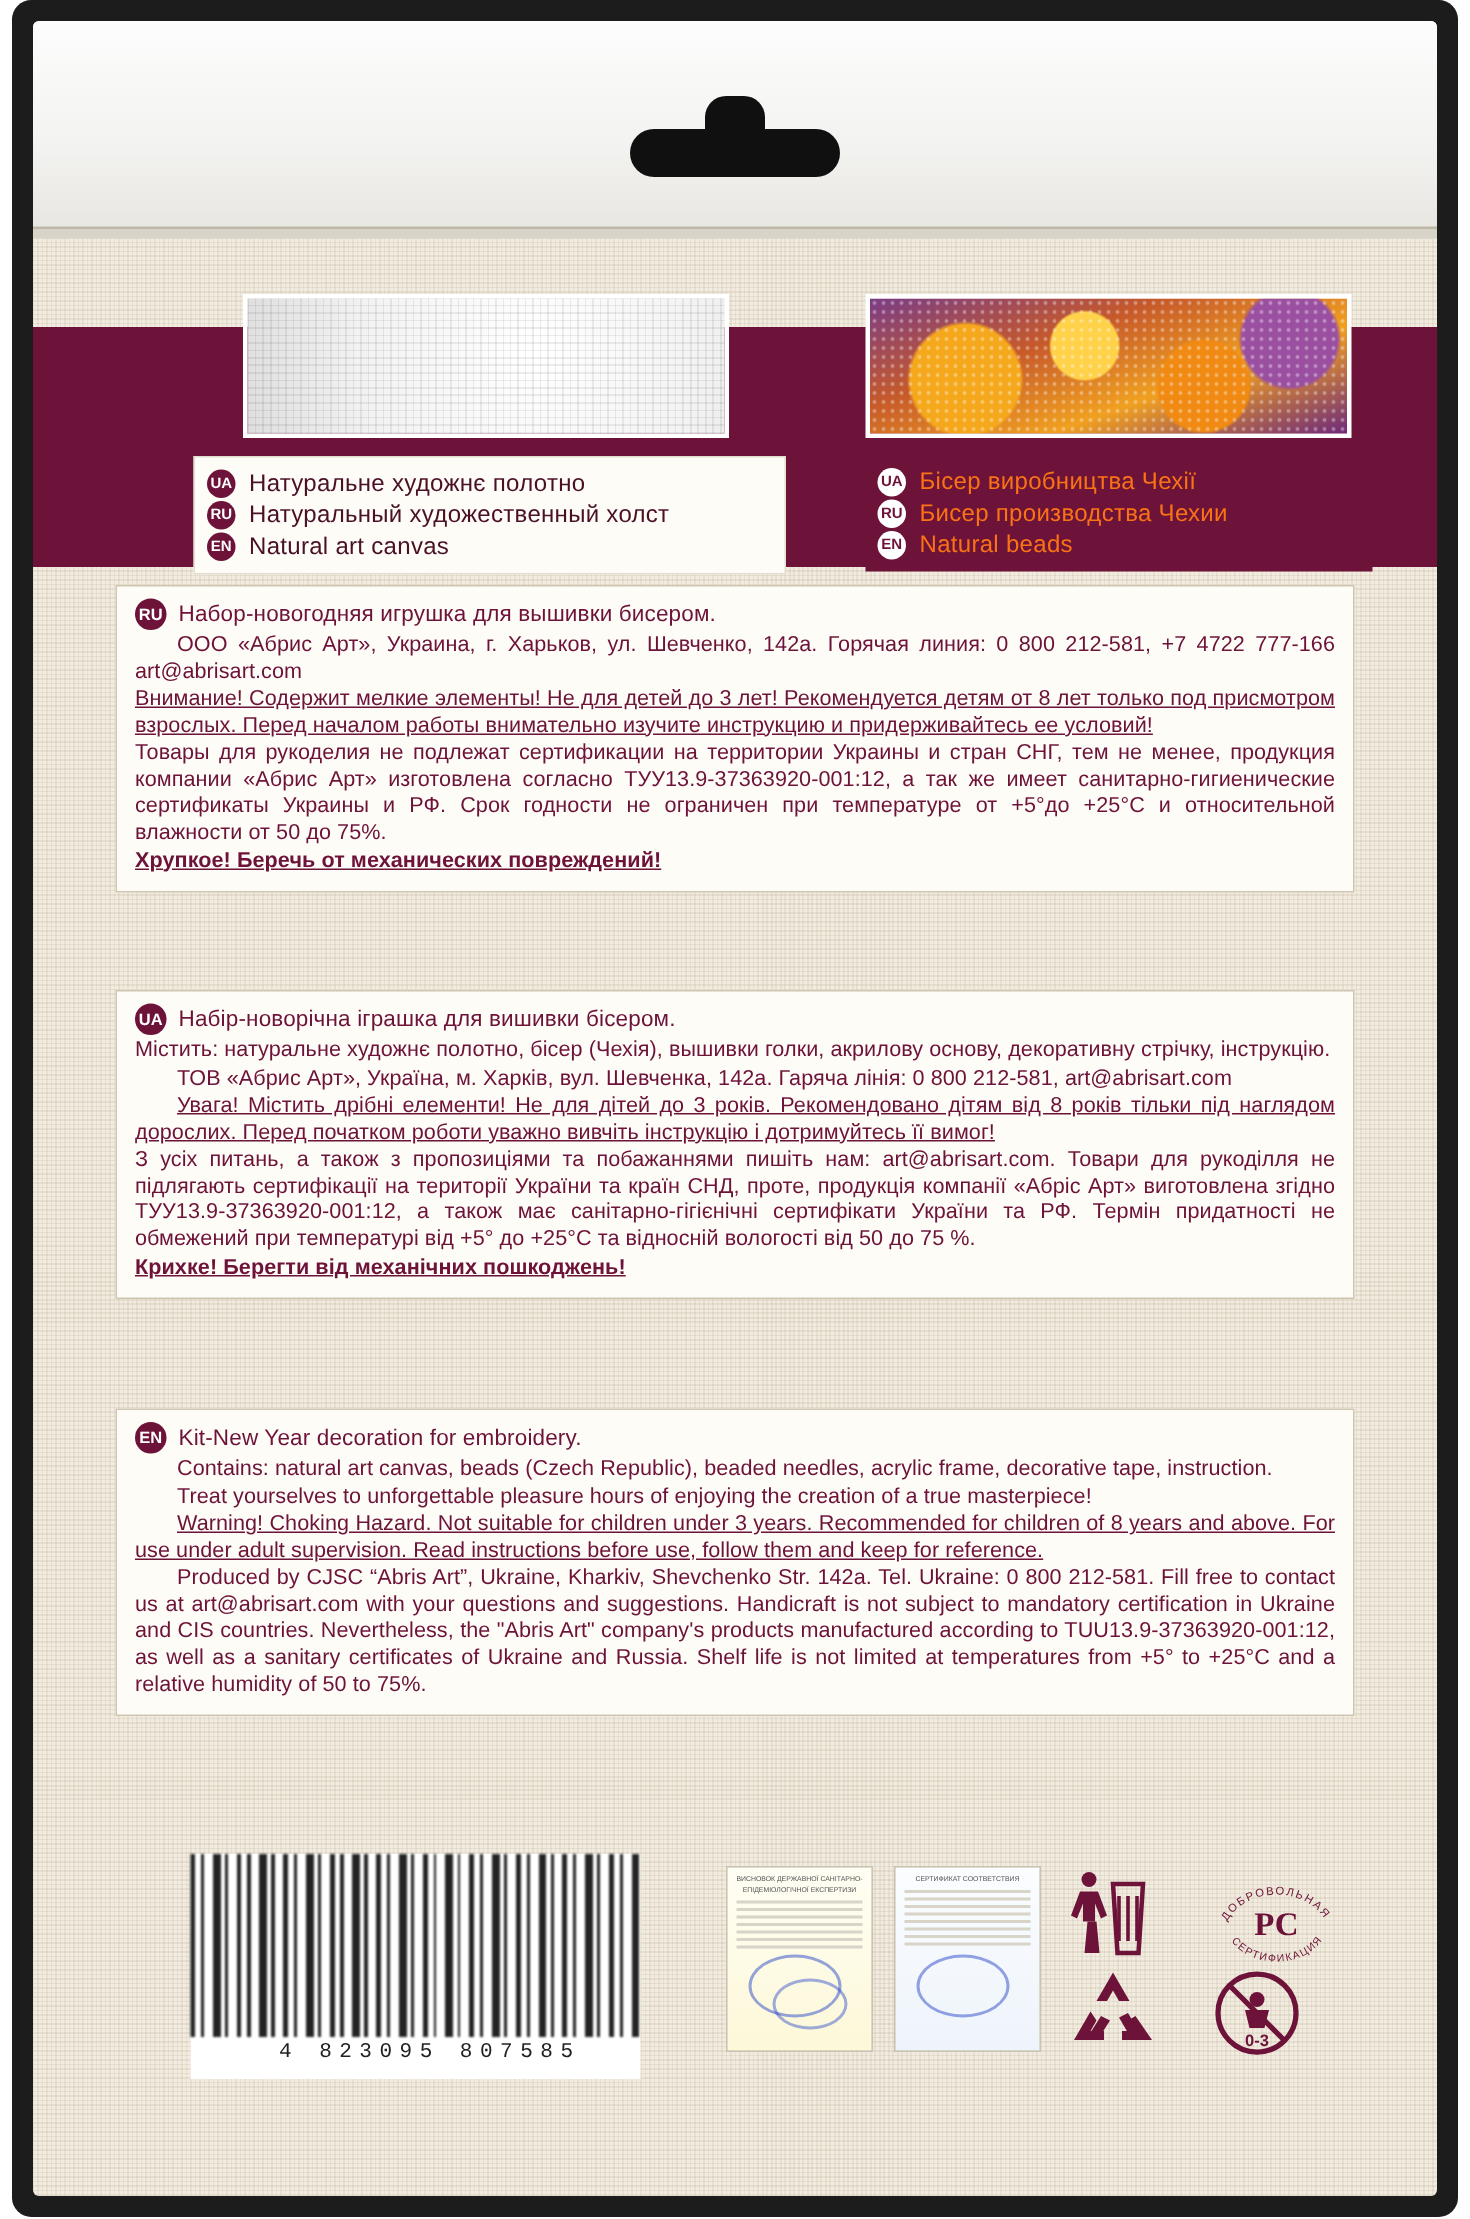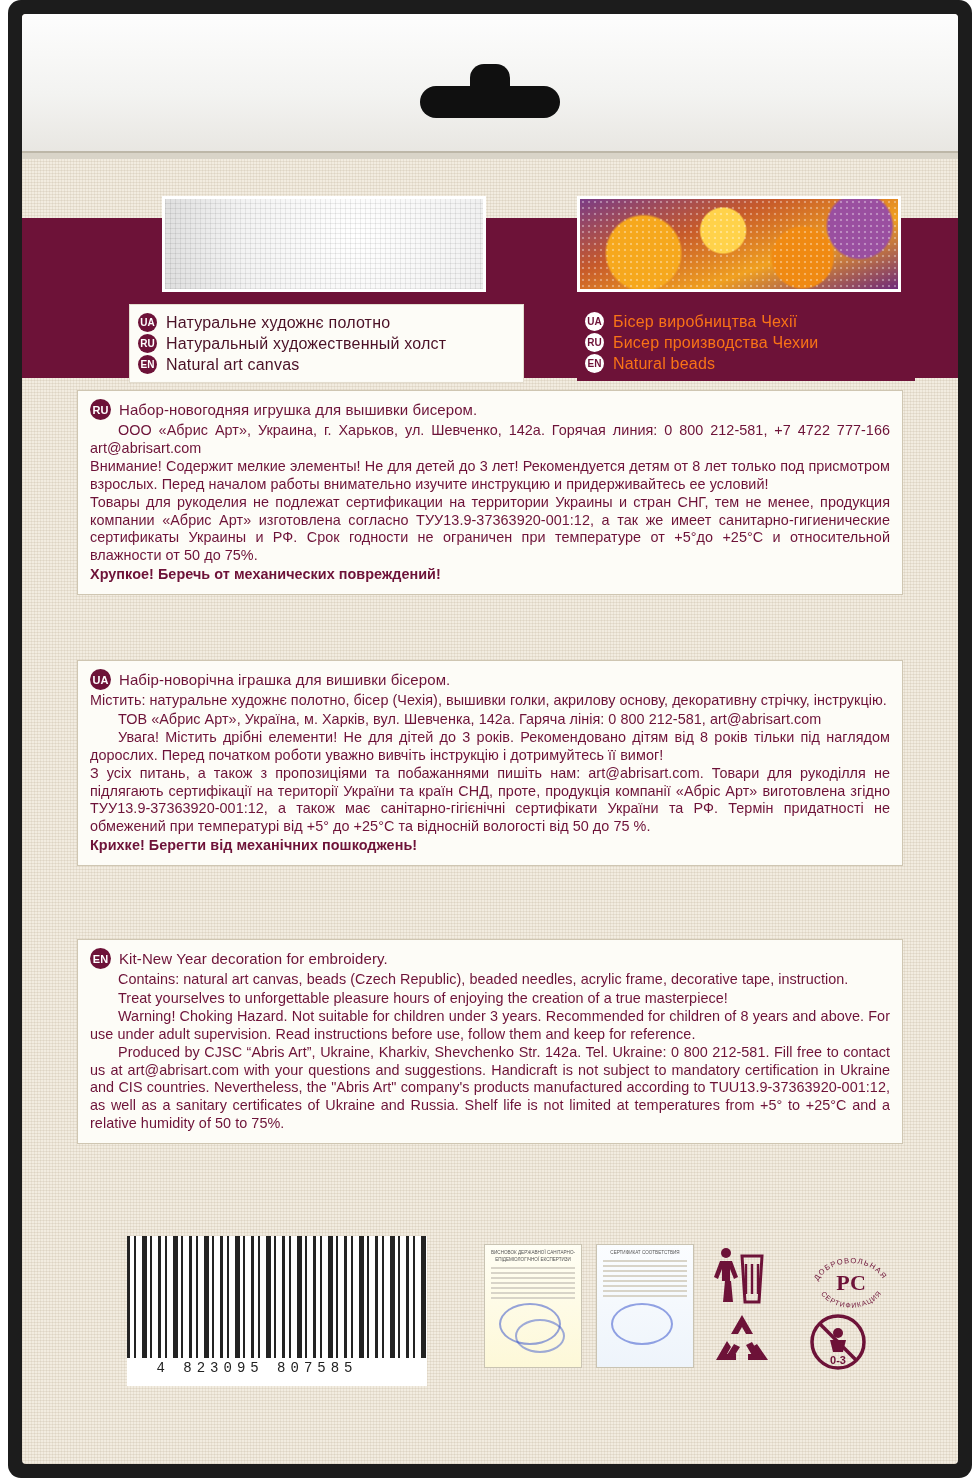--- a/index.html
+++ b/index.html
@@ -89,34 +89,34 @@
   .block.ua{top:646px;}
   .block.en{top:925px;}
   .hdr{display:flex;align-items:center;gap:8px;margin-bottom:2px;}
   .hdr .lang{width:21px;height:21px;font-size:11px;}
   .hdr h3{margin:0;font-size:15px;color:#6d1238;font-weight:normal;letter-spacing:.1px;}
   .block p{
     margin:0 0 1px 0;font-size:14.4px;line-height:1.22;color:#6d1238;
     text-align:justify;letter-spacing:.05px;
   }
   .block p.ind{text-indent:28px;}
-  .u{}
+  .u{text-decoration:underline;}
   .b{font-weight:bold;}
   
   .barcode{
     position:absolute;left:105px;top:1222px;width:300px;height:150px;
     background:#ffffff;
   }
   .barcode .bars{position:absolute;left:0;top:0;width:300px;height:122px;
     background-image:repeating-linear-gradient(90deg,
       #111 0 3px, #fff 3px 7px, #111 7px 9px, #fff 9px 15px,
       #111 15px 20px, #fff 20px 23px, #111 23px 25px, #fff 25px 31px);
     filter:blur(.6px);opacity:.92;
   }
-  .barcode .num{position:absolute;left:0;top:124px;width:260px;text-align:center;
+  .barcode .num{position:absolute;left:0;top:124px;width:260px;text-align:right;
     font-family:"Liberation Mono",monospace;font-size:14px;color:#222;letter-spacing:5px;
     filter:blur(.5px);}
   .cert{
     position:absolute;top:1230px;width:96px;height:122px;background:#fff;
     border:1px solid #c9c3b2;overflow:hidden;
   }
   .cert.c1{left:462px;}
   .cert.c2{left:574px;}
   .cert .ln{height:2px;margin:3px 6px;background:#d8d4c8;}
   .cert .ttl{font-size:4.6px;text-align:center;color:#555;margin-top:5px;line-height:1.5;}

